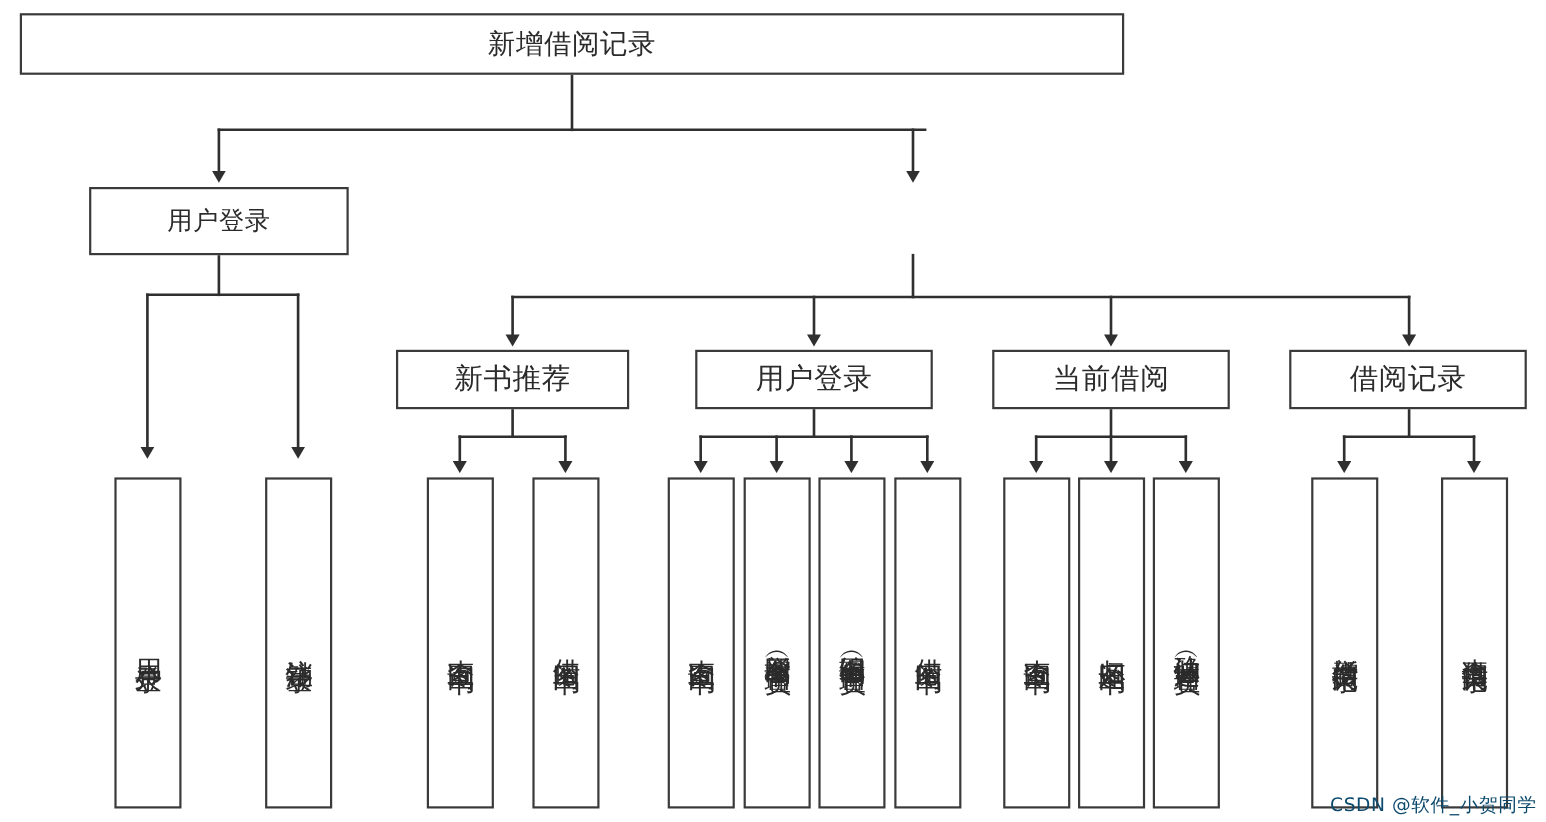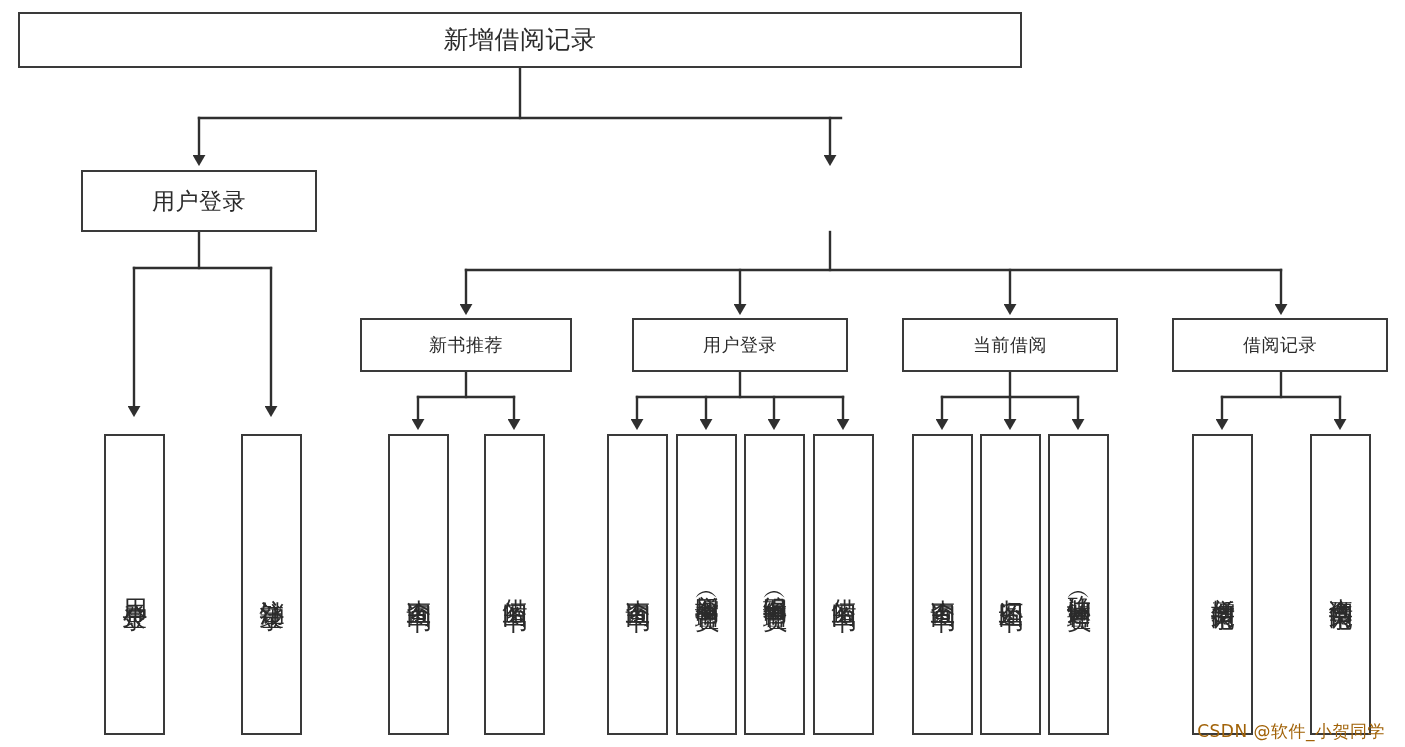--- a/index.html
+++ b/index.html
@@ -18,44 +18,44 @@
     justify-content:center;
     text-align:center;
   }
   .node .lbl{
     display:block;
     line-height:1.25;
     letter-spacing:0.5px;
   }
   .n-root .lbl{font-size:25px;}
   .n-l1 .lbl{font-size:23px;}
-  .n-l2 .lbl{font-size:18px;}
+  .n-l2 .lbl{font-size:26px;}
 
   
   .leaf{
     align-items:center;
     justify-content:center;
     padding:6px 0;
   }
   .leaf .lbl{
     writing-mode:vertical-rl;
     text-orientation:upright;
     font-size:25px;
     line-height:1.12;
     letter-spacing:3px;
     white-space:nowrap;
   }
   .leaf.tall .lbl{font-size:24px;letter-spacing:2px;}
 
   .watermark{
     position:absolute;
-    right:20px;
+    right:8px;
     bottom:4px;
     font-size:17px;
-    color:#a16207;
+    color:#0c4a6e;
     letter-spacing:0.5px;
     white-space:nowrap;
     user-select:none;
   }
 </style>
 </head>
 <body>
 
 <div id="stage">
 

